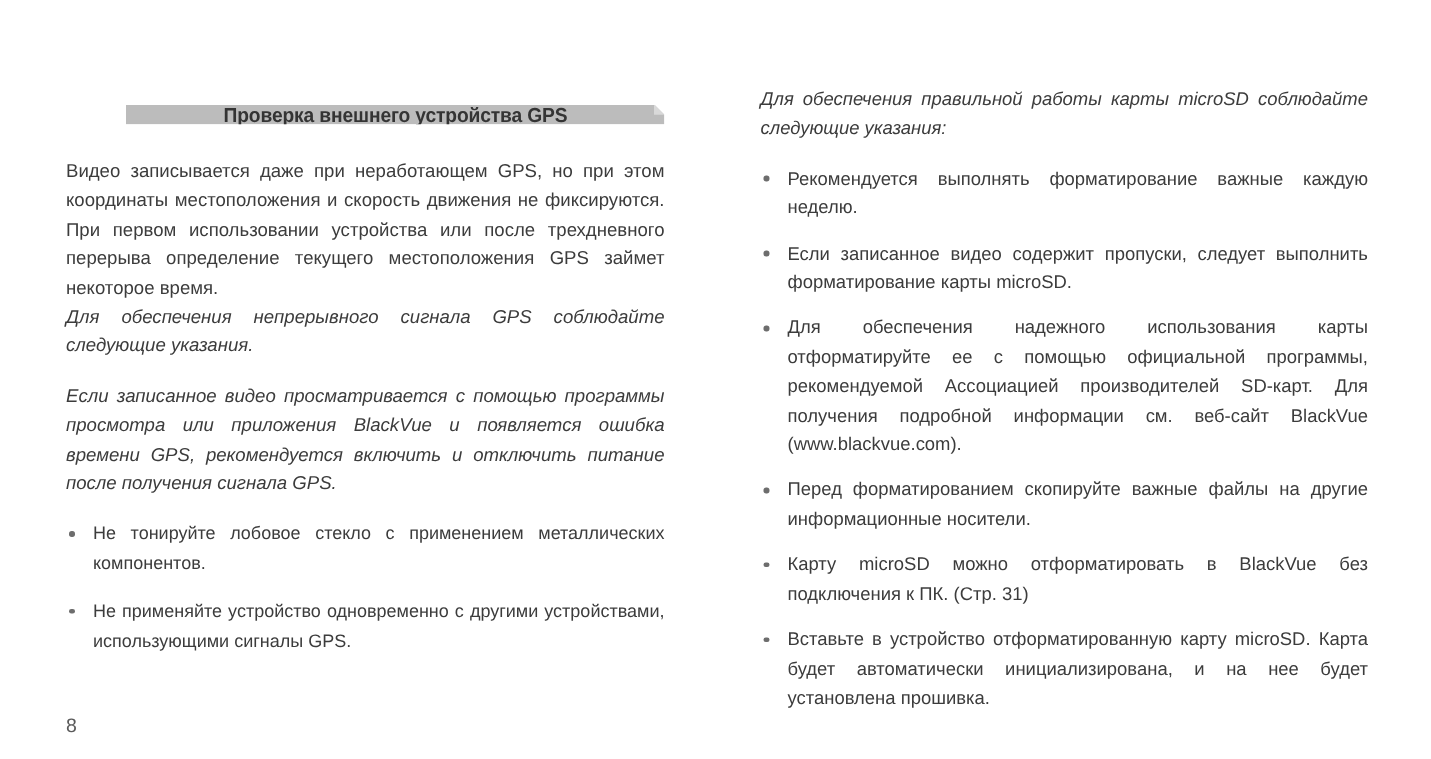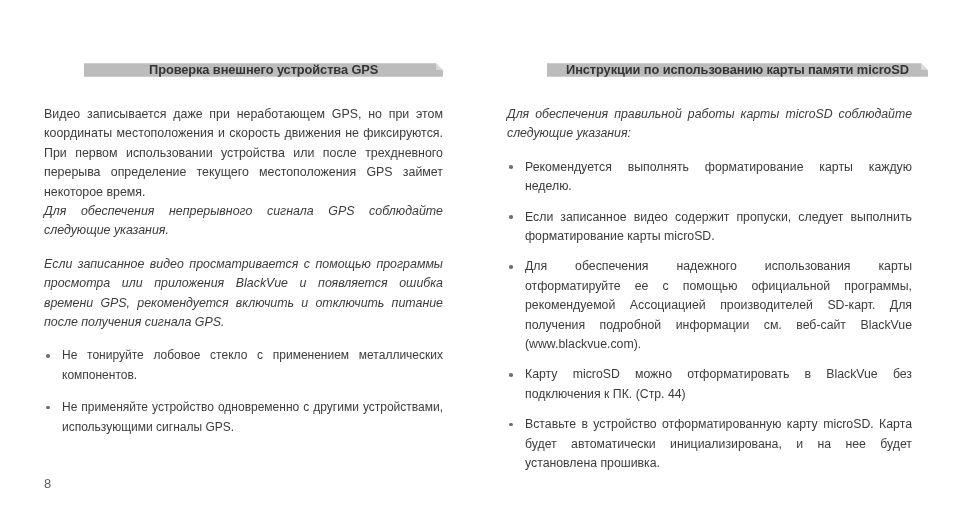--- a/index.html
+++ b/index.html
@@ -42,21 +42,21 @@
   .col.right {
     padding-left: 30px;
     padding-right: 42px;
   }
 
   
   .banner {
     position: relative;
     height: 26px;
     display: flex;
-    align-items: center;
+    align-items: flex-end;
     margin-bottom: 22px;
     width: 100%;
   }
   .banner-swatch {
     width: 40px;
     flex: 0 0 40px;
     background: #22b5bb;
   }
   .banner-body {
     flex: 1 1 auto;
@@ -169,35 +169,29 @@
       <ul class="bullets">
         <li>Не тонируйте лобовое стекло с применением металлических компонентов.</li>
         <li>Не применяйте устройство одновременно с другими устройствами, использующими сигналы GPS.</li>
 
       </ul>
 
     </div>
 
     <div class="col right">
 
-      <div class="banner">
-        <div class="banner-swatch"></div>
-        <div class="banner-body">
-          <span class="banner-title">Инструкции по использованию карты памяти microSD</span>
-          <span class="banner-fold"></span>
-        </div>
-      </div>
 
       <p class="para lead">Для обеспечения правильной работы карты microSD соблюдайте следующие указания:</p>
 
       <ul class="bullets narrow">
-        <li>Рекомендуется выполнять форматирование карты каждую неделю.</li>
+        <li>Рекомендуется выполнять форматирование важные каждую неделю.</li>
         <li>Если записанное видео содержит пропуски, следует выполнить форматирование карты microSD.</li>
         <li>Для обеспечения надежного использования карты отформатируйте ее с помощью официальной программы, рекомендуемой Ассоциацией производителей SD-карт. Для получения подробной информации см. веб-сайт BlackVue (www.blackvue.com).</li>
-        <li>Карту microSD можно отформатировать в BlackVue без подключения к ПК. (Стр. 44)</li>
+        <li>Перед форматированием скопируйте важные файлы на другие информационные носители.</li>
+        <li>Карту microSD можно отформатировать в BlackVue без подключения к ПК. (Стр. 31)</li>
         <li>Вставьте в устройство отформатированную карту microSD. Карта будет автоматически инициализирована, и на нее будет установлена прошивка.</li>
 
       </ul>
 
     </div>
 
   </div>
 
   <div class="folio">8</div>
 

